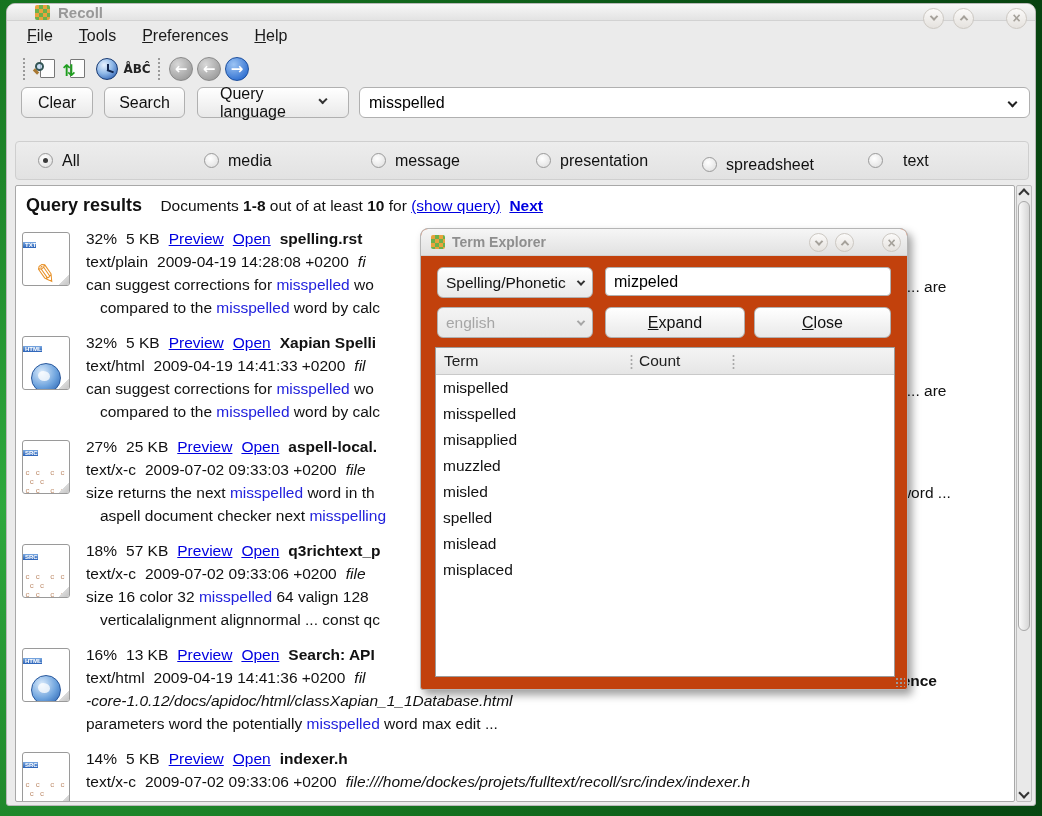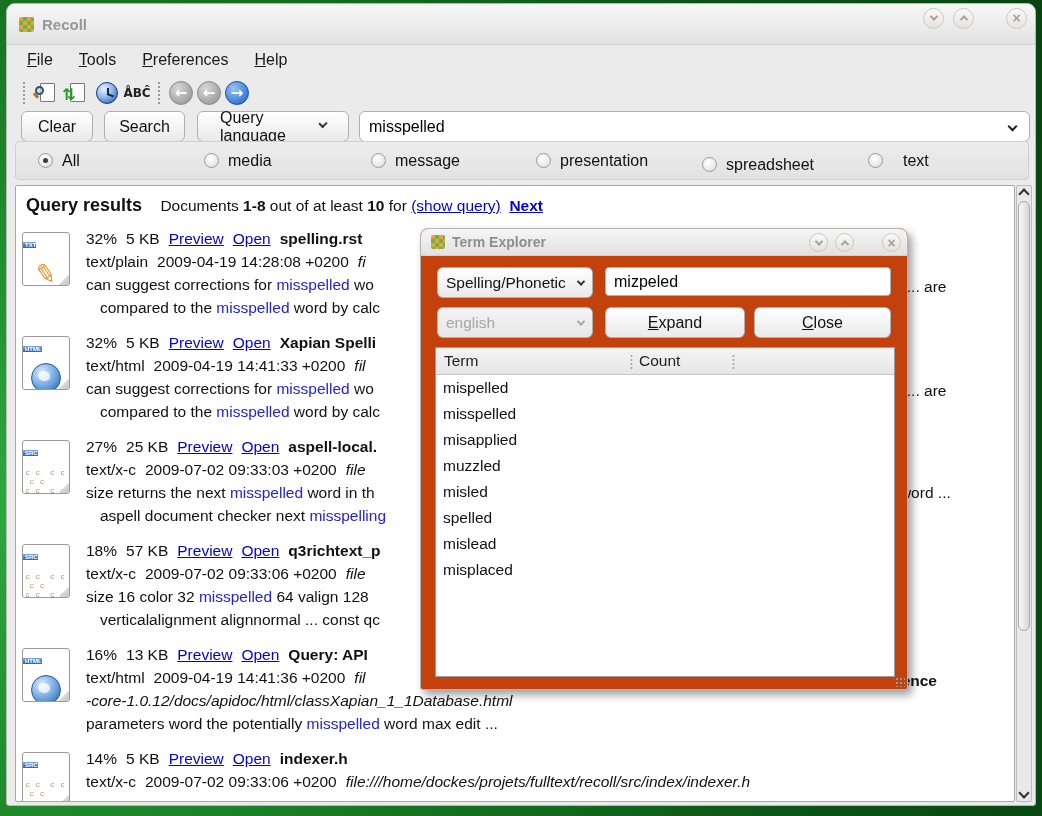--- a/index.html
+++ b/index.html
@@ -9,24 +9,24 @@
     background: radial-gradient(circle at 0% 62%, #2ea83d 0%, #15721f 45%, #0a5316 75%, #074310 100%);
     position:relative; overflow:hidden;
   }
   
   .win {
     position:absolute; left:6px; top:3px; width:1030px; height:803px;
     background:#ebebeb; border:1px solid #b9b9b9;
     border-radius:9px 9px 3px 3px;
   }
   .titlebar {
-    position:relative; height:41px;
+    position:relative; height:17px;
     background:linear-gradient(#f7f7f7,#e3e3e3);
     border-radius:8px 8px 0 0; border-bottom:1px solid #d2d2d2;
-    display:flex; align-items:center; padding-left:12px;
+    display:flex; align-items:center; padding-left:28px;
   }
   .appicon {
     width:15px; height:15px; margin-right:8px;
     background-color:#e8a33d;
     background-image:linear-gradient(45deg,#6cb14a 25%,transparent 25%,transparent 75%,#6cb14a 75%),
                      linear-gradient(45deg,#6cb14a 25%,transparent 25%,transparent 75%,#6cb14a 75%);
     background-size:8px 8px; background-position:0 0,4px 4px;
     border-radius:2px;
   }
   .title-text { font-weight:bold; font-size:15px; color:#989898; }
@@ -320,21 +320,21 @@
         <div class="rline"><span>size 16 color 32 </span><span class="hl">misspelled</span><span> 64 valign 128</span></div>
         <div class="rline" style="padding-left:14px;"><span>verticalalignment alignnormal ... const qc</span></div>
       </div>
     </div>
 
     <div class="row" style="top:460px;">
       <span class="ficon"><span class="bar">HTML</span><span class="body">
             <span class="globe"></span>
           </span><span class="fold"></span></span>
       <div class="rtext">
-        <div class="rline"><span class="sp">16%</span><span class="sp">13 KB</span><a class="link sp">Preview</a><a class="link sp">Open</a><span class="b">Query: API</span></div>
+        <div class="rline"><span class="sp">16%</span><span class="sp">13 KB</span><a class="link sp">Preview</a><a class="link sp">Open</a><span class="b">Search: API</span></div>
         <div class="rline"><span class="sp">text/html</span><span class="sp">2009-04-19 14:41:36 +0200</span><span class="ital">fil</span></div>
         <div class="rline ital">-core-1.0.12/docs/apidoc/html/classXapian_1_1Database.html</div>
         <div class="rline"><span>parameters word the potentially </span><span class="hl">misspelled</span><span> word max edit ...</span></div>
       </div>
     </div>
 
     <div class="row" style="top:564px;">
       <span class="ficon"><span class="bar">SRC</span><span class="body">
             <span class="srcpat">c c  c c
  c c

